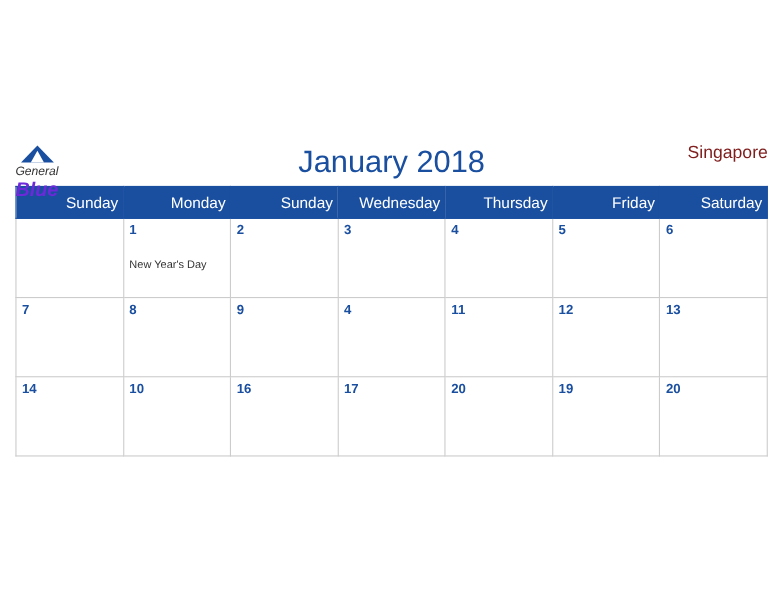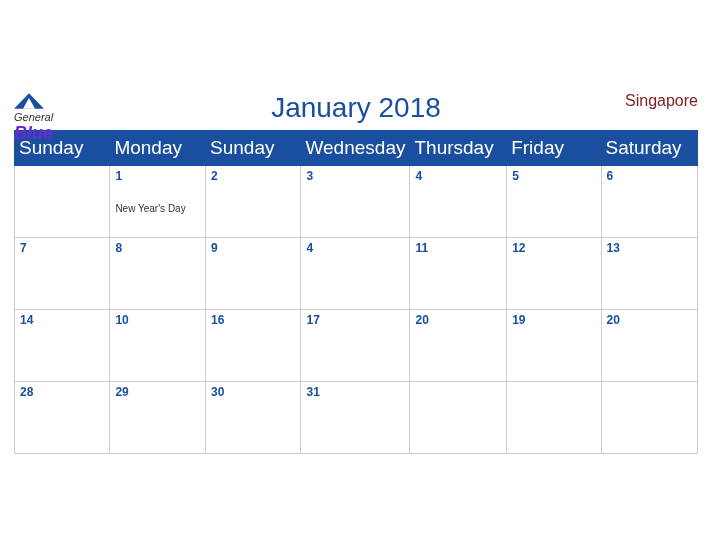--- a/index.html
+++ b/index.html
@@ -22,20 +22,21 @@
       align-items: center;
       justify-content: center;
       position: relative;
       margin-bottom: 6px;
     }
     .logo {
       position: absolute;
       left: 0;
       display: flex;
       flex-direction: column;
+      align-items: center;
       top: 0;
     }
     .logo-text-general {
       font-size: 11px;
       color: #333;
       font-style: italic;
     }
     .logo-text-blue {
       font-size: 18px;
       color: #6d28d9;
@@ -60,23 +61,23 @@
       font-size: 16px;
       color: #7f1d1d;
     }
     .calendar-table {
       width: 100%;
       border-collapse: collapse;
     }
     .calendar-table th {
       background-color: #1a4fa0;
       color: #fff;
-      text-align: left;
+      text-align: right;
       padding: 6px 4px;
-      font-size: 19px;
+      font-size: 14px;
       font-weight: normal;
       border: 1px solid #1a4fa0;
     }
     .calendar-table td {
       border: 1px solid #ccc;
       vertical-align: top;
       width: calc(100% / 7);
       height: 72px;
       padding: 3px 5px;
       background: #fff;
@@ -188,32 +189,15 @@
           <td>
             <span class="day-num">20</span>
           </td>
           <td>
             <span class="day-num">19</span>
           </td>
           <td>
             <span class="day-num">20</span>
           </td>
         </tr>
-        <tr>
-          <td>
-            <span class="day-num">28</span>
-          </td>
-          <td>
-            <span class="day-num">29</span>
-          </td>
-          <td>
-            <span class="day-num">30</span>
-          </td>
-          <td>
-            <span class="day-num">31</span>
-          </td>
-          <td class="empty-cell"></td>
-          <td class="empty-cell"></td>
-          <td class="empty-cell"></td>
-        </tr>
       </tbody>
   </table>
 </div>
 
 </body></html>

